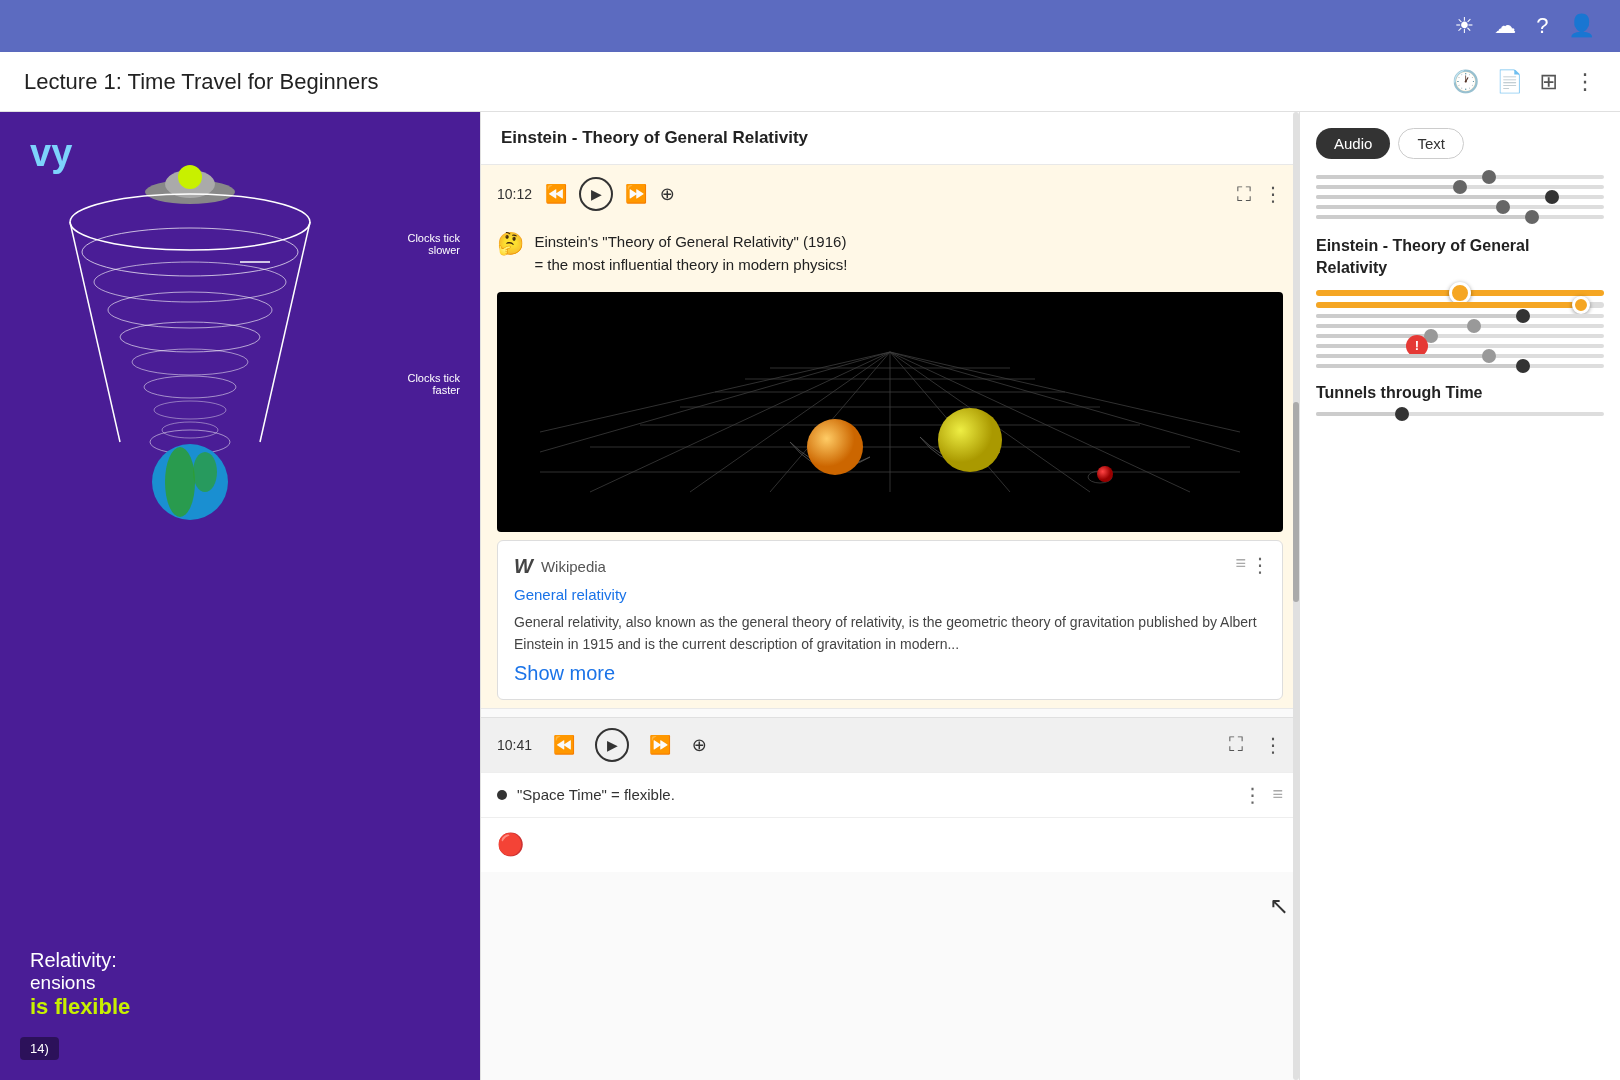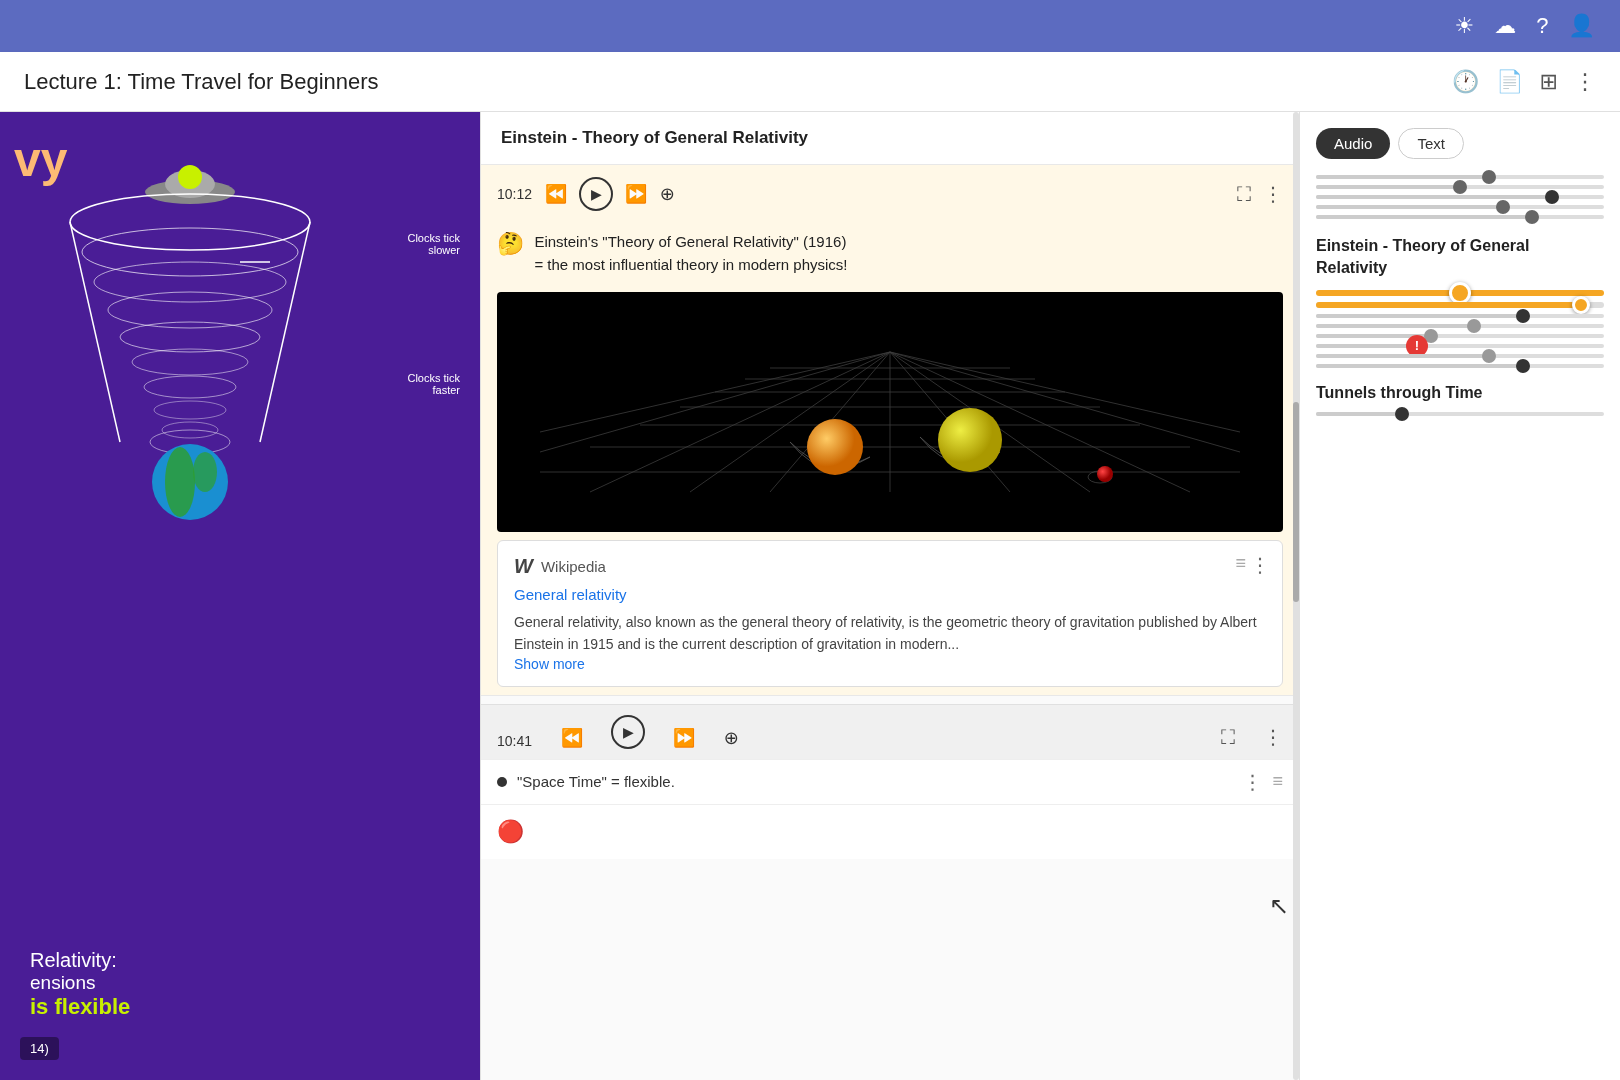--- a/index.html
+++ b/index.html
@@ -213,24 +213,25 @@
       display: block;
       margin-bottom: 8px;
     }
     .wiki-text {
       font-size: 14px;
       color: #444;
       line-height: 1.6;
     }
     .show-more {
       color: #1a73e8;
-      font-size: 14px;
+      font-size: 20px;
       cursor: pointer;
       text-decoration: none;
       display: block;
+      margin-top: 6px;
     }
     .wiki-menu-btn {
       position: absolute;
       top: 12px;
       right: 12px;
       font-size: 20px;
       color: #666;
       cursor: pointer;
     }
     .wiki-drag-btn {
@@ -244,22 +245,22 @@
 
     
     .audio-card-2 {
       background: #f0f0f0;
       margin: 8px 0 0;
       padding: 0;
       border-top: 1px solid #e0e0e0;
     }
     .audio-player-2 {
       display: flex;
-      align-items: flex-end;
-      gap: 28px;
+      align-items: center;
+      gap: 20px;
       padding: 10px 16px;
       background: #f0f0f0;
     }
 
     .note-row {
       display: flex;
       align-items: center;
       padding: 10px 16px;
       gap: 10px;
       background: white;
@@ -438,21 +439,21 @@
     <span class="header-icon">📄</span>
     <span class="header-icon">⊞</span>
     <span class="header-icon">⋮</span>
   </div>
 </div>
 
 <div class="main">
 
   <div class="left-panel">
     <div class="slide-content">
-      <div style="font-size:48px;font-weight:bold;color:#fdba74;position:absolute;top:20px;left:0;padding:0 14px;">vy</div>
+      <div style="font-size:38px;font-weight:bold;color:#7dd3fc;position:absolute;top:20px;left:0;padding:0 30px;">vy</div>
 
       <svg class="funnel-svg" width="320" height="380" viewBox="0 0 320 380">
 
         <ellipse cx="160" cy="30" rx="45" ry="12" fill="#888"></ellipse>
         <ellipse cx="160" cy="22" rx="25" ry="14" fill="#aaa"></ellipse>
         <circle cx="160" cy="15" r="12" fill="#c8f000"></circle>
 
         <ellipse cx="160" cy="60" rx="120" ry="28" fill="none" stroke="white" stroke-width="1.5"></ellipse>
         <line x1="40" y1="60" x2="90" y2="280" stroke="white" stroke-width="1.5"></line>
         <line x1="280" y1="60" x2="230" y2="280" stroke="white" stroke-width="1.5"></line>

